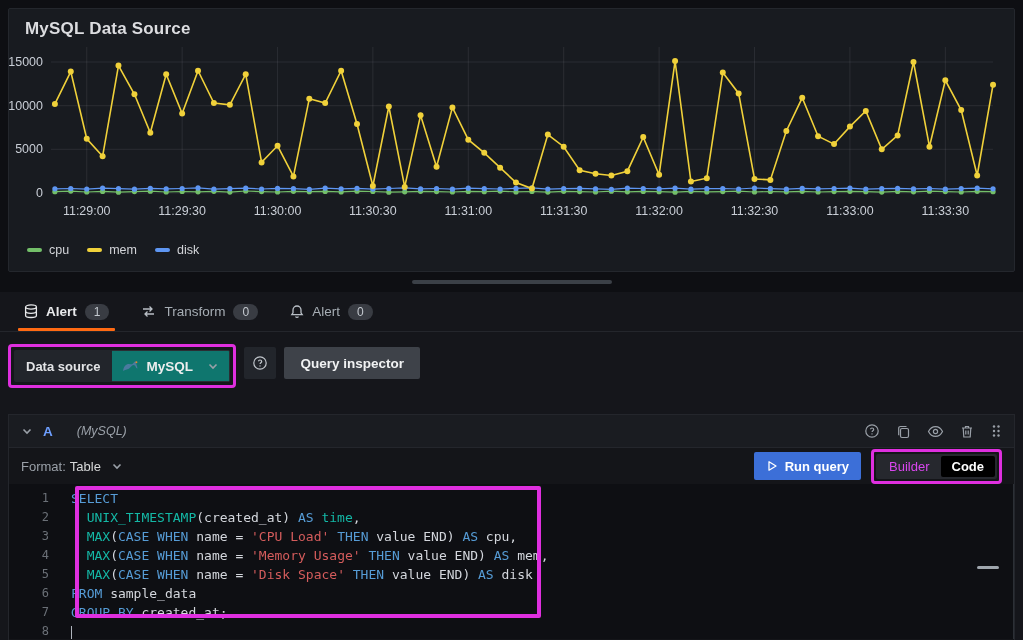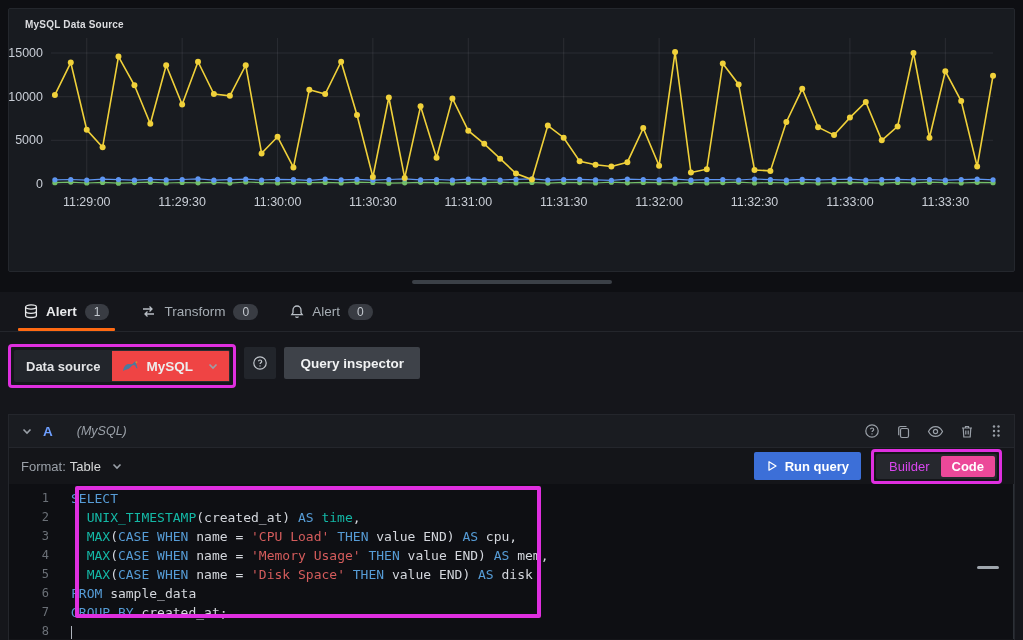--- a/index.html
+++ b/index.html
@@ -6,21 +6,21 @@
   html,body { background:#0e0f13; }
   .page {
     position:relative; width:1023px; height:640px; overflow:hidden;
     background:#0e0f13; font-family:"Liberation Sans", sans-serif; color:#d8d9da;
   }
   
   .panel {
     position:absolute; left:8px; top:8px; right:8px; height:264px;
     background:#181b20; border:1px solid #24272d; border-radius:2px;
   }
-  .panel-title { padding:10px 16px 2px 16px; font-size:10px; font-weight:700; color:#dcdde0; letter-spacing:.2px; }
+  .panel-title { padding:10px 16px 2px 16px; font-size:17px; font-weight:700; color:#dcdde0; letter-spacing:.2px; }
   .chart-svg { display:block; width:100%; height:198px; }
   .legend { display:flex; align-items:center; gap:18px; padding:4px 0 0 18px; }
   .legend-item { display:flex; align-items:center; gap:7px; font-size:12.5px; color:#d2d4d8; cursor:pointer; }
   .legend-swatch { width:15px; height:4px; border-radius:2px; }
   
   .splitter { position:absolute; left:0; top:274px; width:100%; height:16px; }
   .splitter-handle { position:absolute; left:calc(50% - 100px); top:6px; width:200px; height:4px; border-radius:2px; background:#3b4047; cursor:row-resize; }
   
   .lower { position:absolute; left:0; top:292px; right:0; bottom:0; background:#15161b; }
   .tabs { display:flex; align-items:stretch; height:40px; padding-left:12px; gap:8px; border-bottom:1px solid #24262c; }
@@ -29,21 +29,21 @@
   .tab.active::after { content:""; position:absolute; left:6px; right:6px; bottom:0; height:3px; border-radius:1px; background:#ff6a13; }
   .tab .ticon { display:flex; color:#b9bfc6; }
   .tab.active .ticon { color:#e9eaec; }
   .badge { background:#393c43; color:#c4c9cf; border-radius:10px; font-size:12px; font-weight:400; padding:1px 9px; }
   
   .toolbar { display:flex; align-items:flex-start; padding:12px 8px 0 8px; gap:8px; }
   .hl { border:3px solid #df2fdf; border-radius:4px; }
   .ds-box { padding:3px; display:flex; }
   .segmented { display:flex; height:32px; }
   .seg-label { display:flex; align-items:center; padding:0 12px; background:#22252b; border-radius:2px 0 0 2px; font-size:13px; font-weight:700; color:#e3e4e6; }
-  .seg-value { display:flex; align-items:center; gap:8px; padding:0 10px; background:#ef4444; border:1px solid #2a2d33; border-left:none; border-radius:0 2px 2px 0; cursor:pointer; min-width:118px; }
+  .seg-value { display:flex; align-items:center; gap:8px; padding:0 10px; background:#0f766e; border:1px solid #2a2d33; border-left:none; border-radius:0 2px 2px 0; cursor:pointer; min-width:118px; }
   .seg-value .ds-name { font-size:13.5px; font-weight:700; color:#eceded; }
   .icon-btn { display:flex; align-items:center; justify-content:center; width:32px; height:32px; margin-top:3px; background:#22252b; border-radius:2px; color:#c2c7cd; cursor:pointer; }
   .qo-bar { flex:1; display:flex; align-items:center; gap:12px; height:32px; margin-top:3px; background:#22252b; border-radius:2px; padding:0 12px; cursor:pointer; }
   .qo-label { color:#6e9fff; font-size:13.5px; font-weight:700; }
   .qo-meta { color:#9aa0a8; font-size:12.5px; }
   .qi-btn { height:32px; margin-top:3px; padding:0 16px; display:flex; align-items:center; background:#3e4249; border-radius:2px; color:#f1f2f3; font-size:13.5px; font-weight:700; cursor:pointer; }
   
   .editor-card { position:absolute; left:8px; right:8px; top:122px; bottom:0; border:1px solid #24262c; border-bottom:none; background:#141519; }
   .row-a { display:flex; align-items:center; height:33px; padding:0 12px; background:#1a1c21; border-bottom:1px solid #24262c; gap:10px; }
   .ref-id { color:#6e9fff; font-size:13.5px; font-weight:700; }
@@ -51,21 +51,21 @@
   .row-a-icons { margin-left:auto; display:flex; align-items:center; gap:16px; color:#9aa0a8; }
   .row-a-icons .ric { display:flex; cursor:pointer; }
   .format-row { display:flex; align-items:center; height:36px; padding:0 12px; gap:0; }
   .fmt-label { color:#9aa0a8; font-size:13px; }
   .fmt-value { color:#d8d9da; font-size:13px; margin-left:4px; }
   .fmt-chevron { color:#9aa0a8; margin-left:10px; display:flex; }
   .run-btn { margin-left:auto; display:flex; align-items:center; gap:7px; height:28px; padding:0 12px; background:#3c6fd8; border-radius:2px; color:#fff; font-size:13px; font-weight:700; cursor:pointer; }
   .code-toggle-box { margin-left:10px; padding:2px; }
   .radio-group { display:flex; background:#26282e; border-radius:2px; padding:2px; }
   .radio-opt { padding:3px 11px; font-size:13px; color:#d946ef; border-radius:2px; cursor:pointer; }
-  .radio-opt.active { background:#ec4899; color:#fff; font-weight:700;text-align:center; }
+  .radio-opt.active { background:#000000; color:#fff; font-weight:700;text-align:center; }
   
   .code-editor { position:relative; height:calc(100% - 70px); background:#0e0f13; border-right:1px solid #2c3036; overflow:hidden; font-family:"DejaVu Sans Mono", monospace; padding-top:5px; }
   .code-line { display:flex; height:19px; line-height:19px; font-size:13px; white-space:pre; }
   .gutter { width:62px; text-align:right; padding-right:22px; color:#6b7077; font-size:12px; flex:none; }
   .tok-kw { color:#569cd6; } .tok-fn { color:#14b8a6; } .tok-str { color:#d45c5c; } .tok-pl { color:#d4d7dd; }
   .caret { display:inline-block; width:1px; height:14px; background:#aeb4bc; vertical-align:middle; }
   .code-hl-box { position:absolute; left:66px; top:2px; width:466px; height:132px; border:4px solid #df2fdf; border-radius:2px; pointer-events:none; }
   .resize-dash { position:absolute; right:14px; top:82px; width:22px; height:3px; border-radius:2px; background:#9fa6ad; cursor:col-resize; }
   svg.ic { display:block; }
 </style>
@@ -282,20 +282,34 @@
         <circle cx="858.5" cy="69.9" r="3" fill="#f0d13a"></circle>
         <circle cx="874.5" cy="108.3" r="3" fill="#f0d13a"></circle>
         <circle cx="890.4" cy="94.4" r="3" fill="#f0d13a"></circle>
         <circle cx="906.3" cy="21.0" r="3" fill="#f0d13a"></circle>
         <circle cx="922.3" cy="105.7" r="3" fill="#f0d13a"></circle>
         <circle cx="938.2" cy="39.3" r="3" fill="#f0d13a"></circle>
         <circle cx="954.1" cy="69.0" r="3" fill="#f0d13a"></circle>
         <circle cx="970.1" cy="134.5" r="3" fill="#f0d13a"></circle>
         <circle cx="986.0" cy="43.7" r="3" fill="#f0d13a"></circle>
       </svg>
+    <div class="legend">
+        <span class="legend-item">
+          <span class="legend-swatch" style="background: rgb(115, 191, 105);"></span>
+          <span>cpu</span>
+        </span>
+        <span class="legend-item">
+          <span class="legend-swatch" style="background: rgb(240, 209, 58);"></span>
+          <span>mem</span>
+        </span>
+        <span class="legend-item">
+          <span class="legend-swatch" style="background: rgb(94, 150, 242);"></span>
+          <span>disk</span>
+        </span>
+      </div>
   </div>
 
   <div class="splitter">
     <div class="splitter-handle"></div>
   </div>
 
   <div class="lower">
 
     <div class="tabs">
       <div class="tab active">

